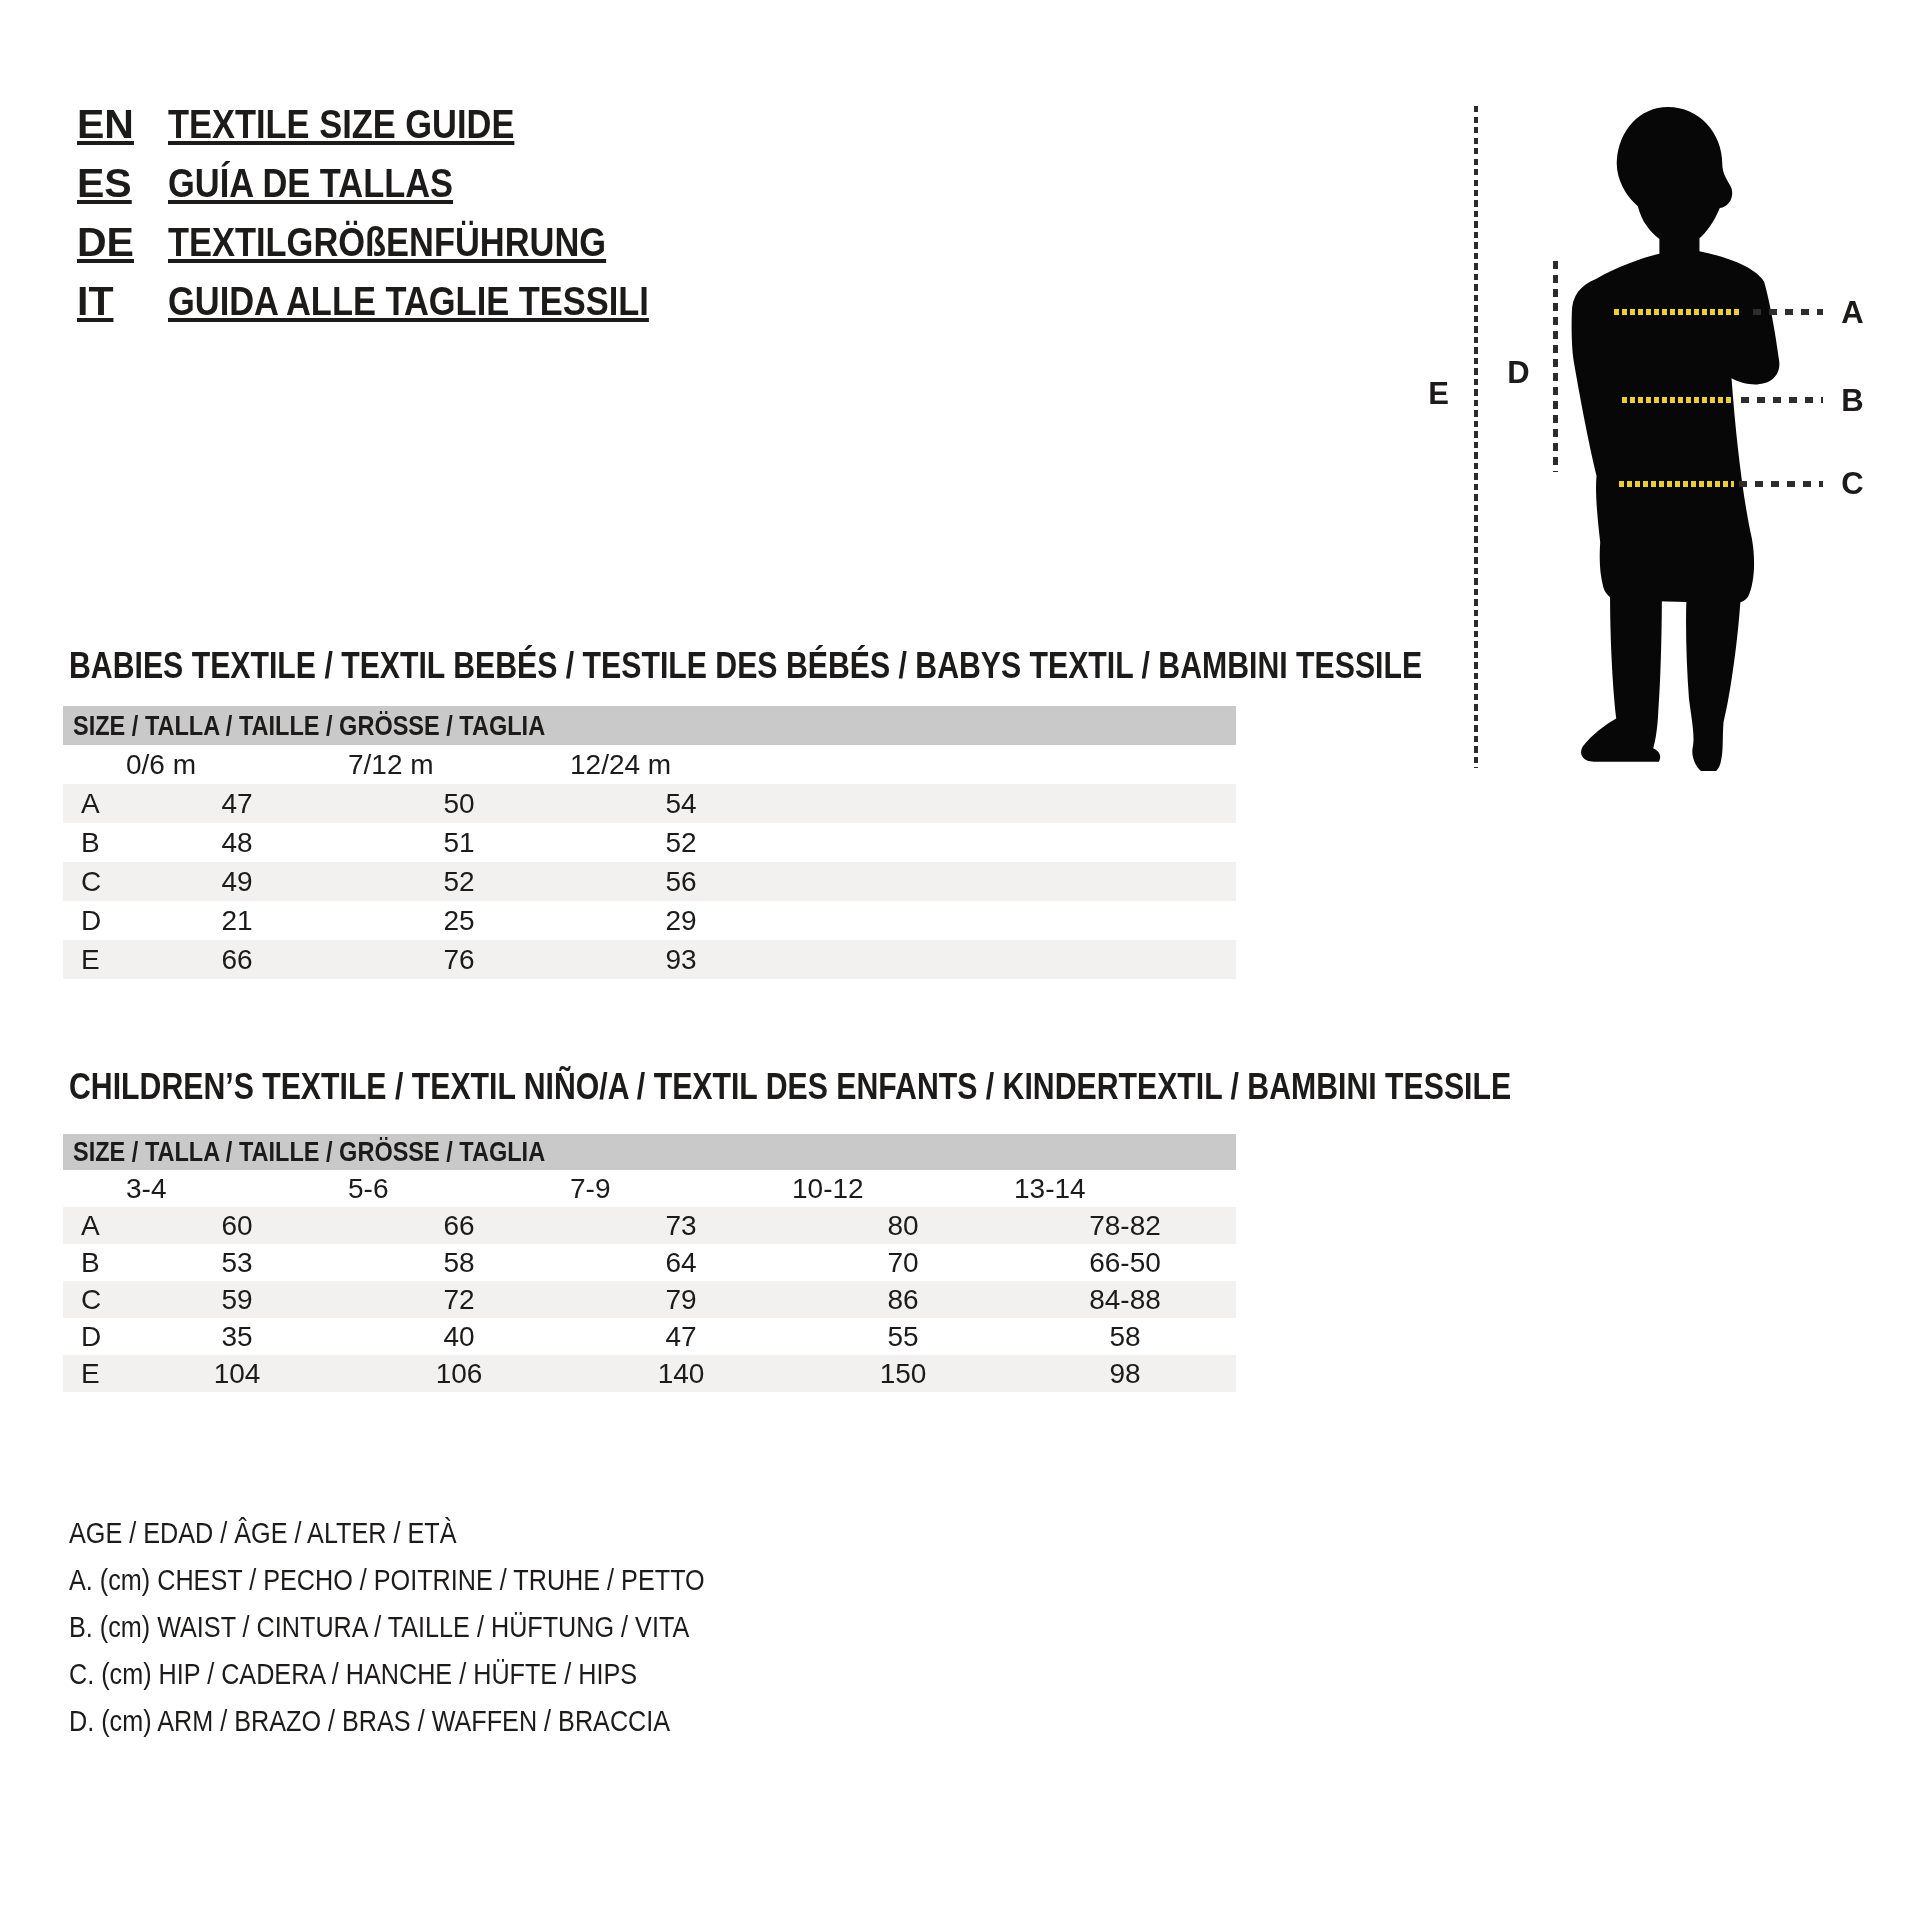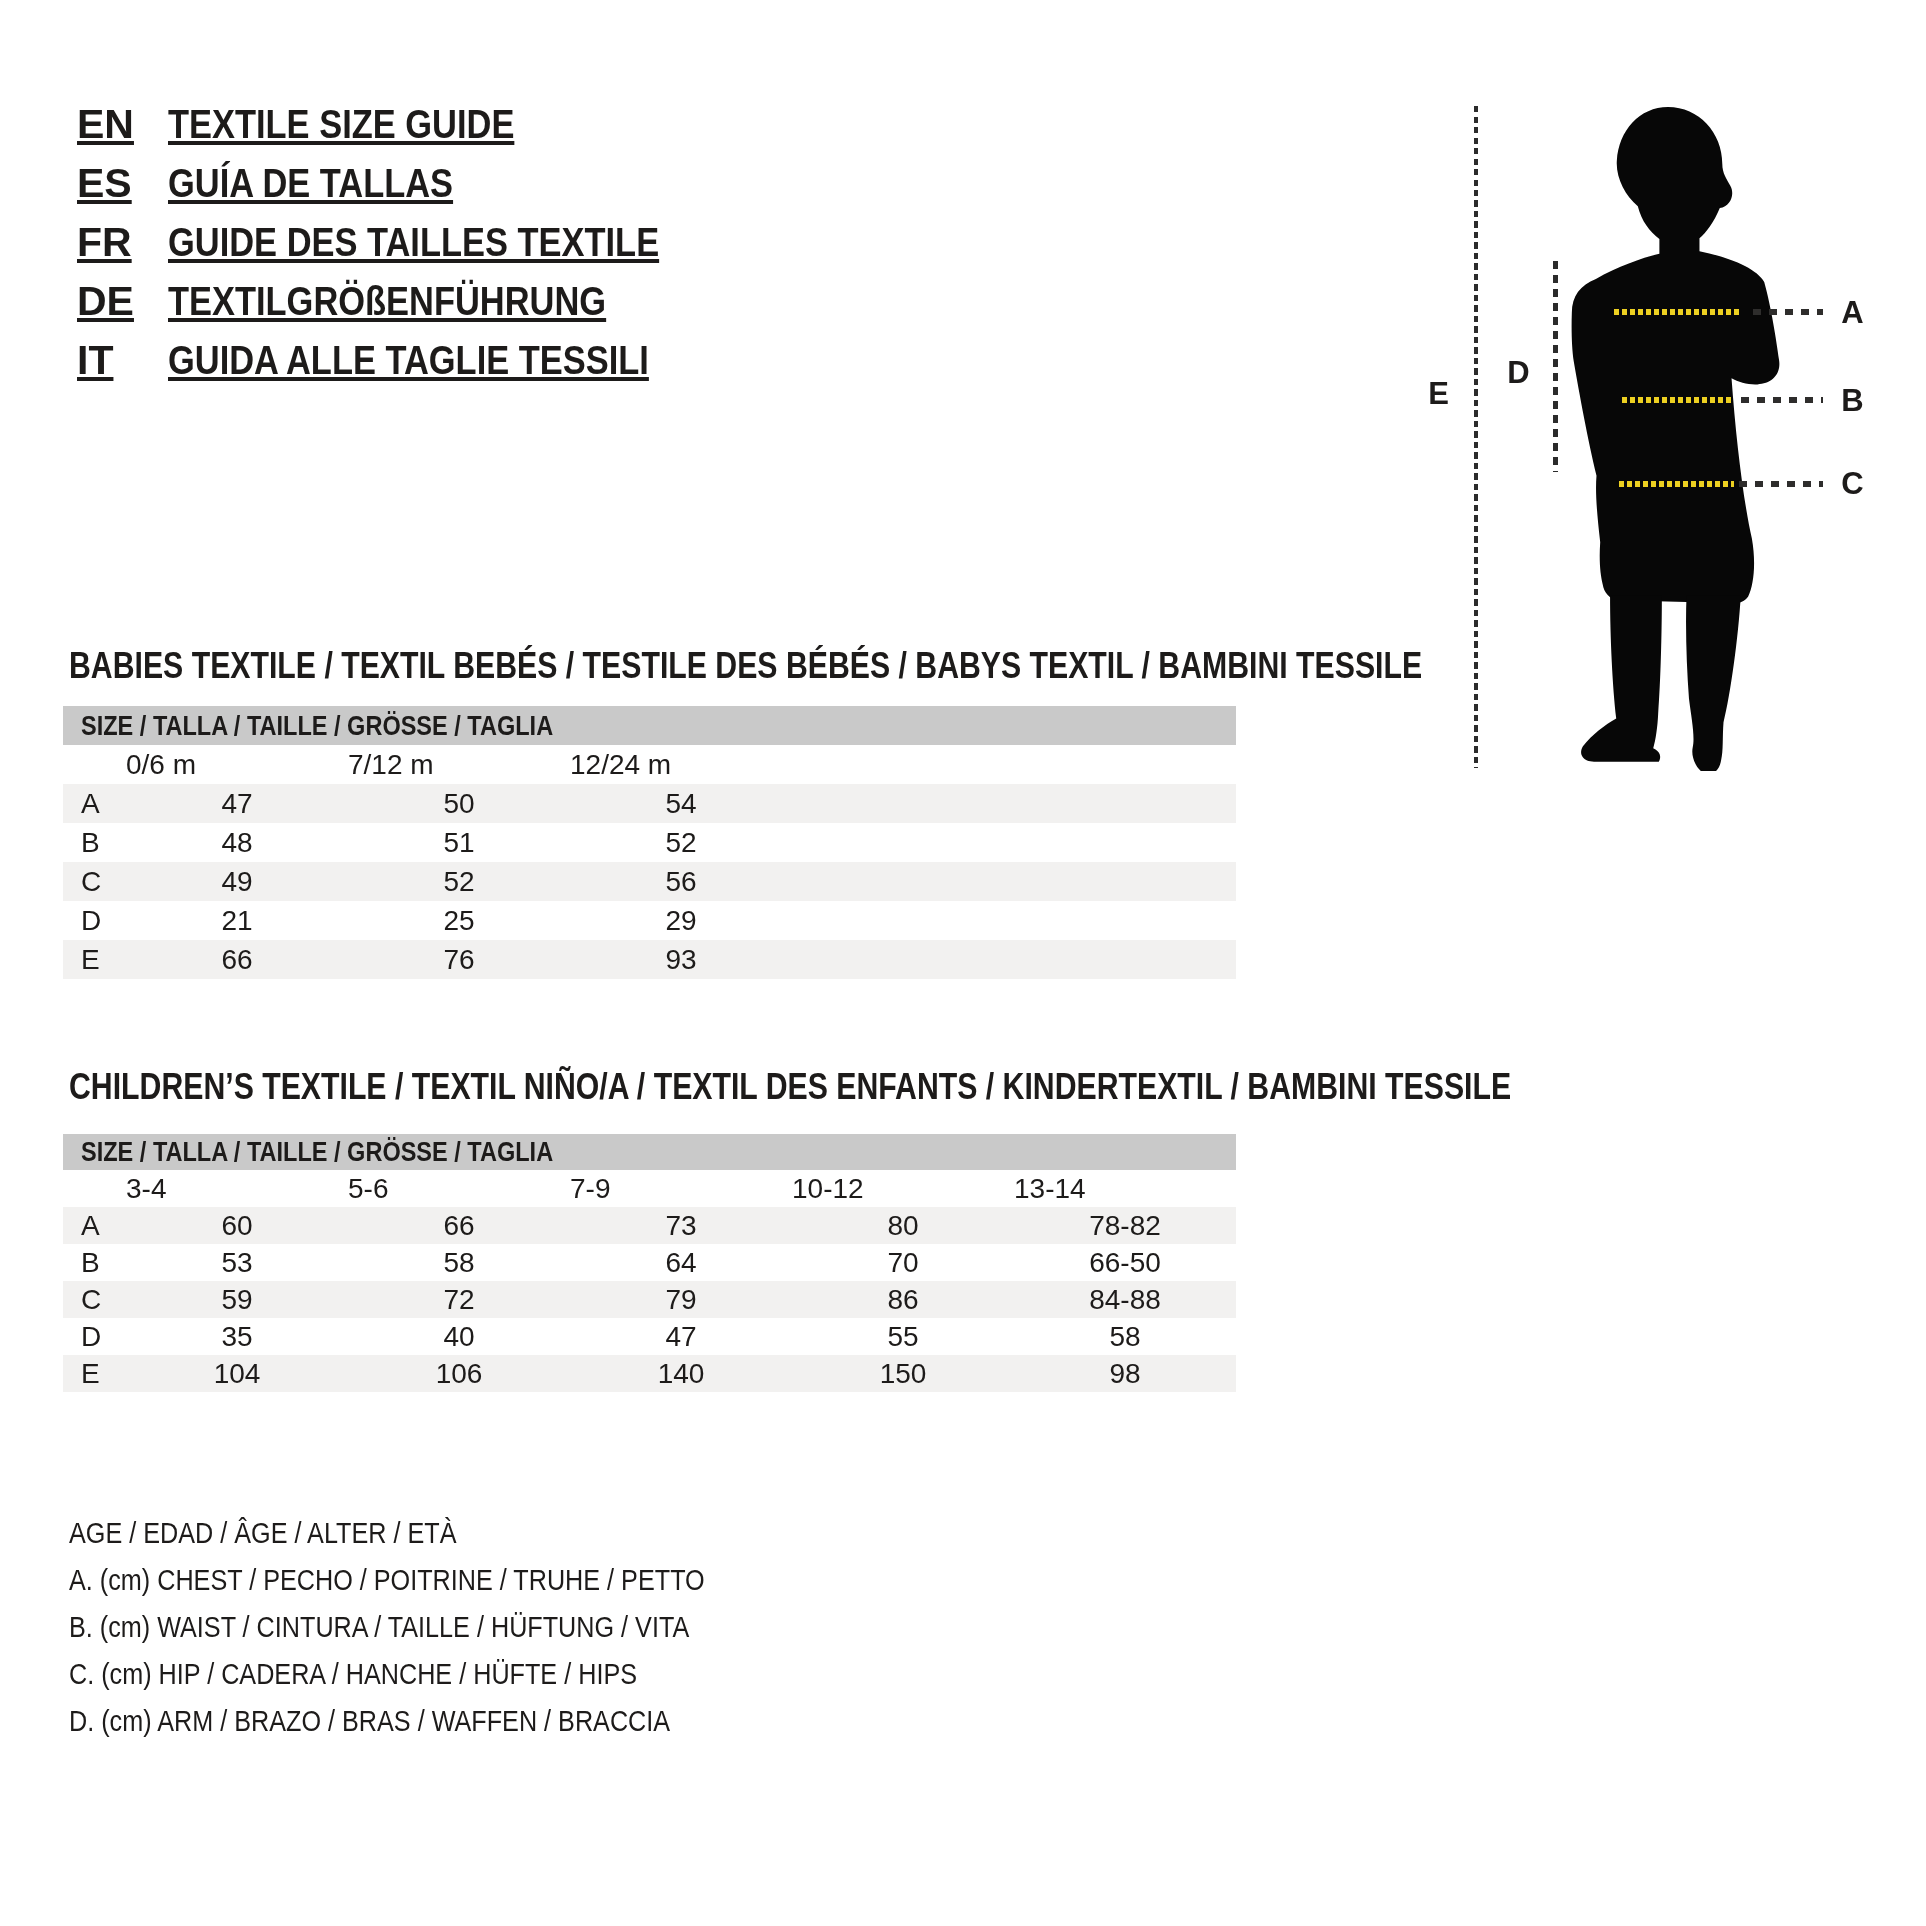--- a/index.html
+++ b/index.html
@@ -13,21 +13,21 @@
   
   .lang-row{display:flex;height:59px;align-items:center;font-size:41px;font-weight:700;text-decoration:underline;}
   .lang-code{width:91px;flex:0 0 91px;}
   .lang-title{white-space:nowrap;}
 
   
   .section-title{font-size:36px;font-weight:700;white-space:nowrap;}
 
   
   .size-table{width:1173px;}
-  .t-bar{background:#c9c9c9;display:flex;align-items:center;padding-left:18px;font-size:28px;font-weight:700;}
+  .t-bar{background:#c9c9c9;display:flex;align-items:center;padding-left:10px;font-size:28px;font-weight:700;}
   .t-row{display:grid;align-items:center;font-size:28px;font-weight:500;}
   .cols3 .t-row{grid-template-columns:63px 222px 222px 222px 1fr;}
   .cols5 .t-row{grid-template-columns:63px 222px 222px 222px 222px 222px 1fr;}
   .babies .t-bar{height:39px;}
   .babies .t-row{height:39px;}
   .children .t-bar{height:36px;}
   .children .t-row{height:37px;}
   .t-row.alt{background:#f2f1f0;}
   .t-letter{padding-left:18px;font-weight:500;}
   .t-val{text-align:center;}
@@ -48,24 +48,20 @@
 <body>
 
 <div class="abs" style="left:77px;top:95px;">
   <div class="lang-row">
     <span class="lang-code">EN</span>
     <span class="lang-title sqz">TEXTILE SIZE GUIDE</span>
   </div>
   <div class="lang-row">
     <span class="lang-code">ES</span>
     <span class="lang-title sqz">GUÍA DE TALLAS</span>
-  </div>
-  <div class="lang-row">
-    <span class="lang-code">FR</span>
-    <span class="lang-title sqz">GUIDE DES TAILLES TEXTILE</span>
   </div>
   <div class="lang-row">
     <span class="lang-code">DE</span>
     <span class="lang-title sqz">TEXTILGRÖßENFÜHRUNG</span>
   </div>
   <div class="lang-row">
     <span class="lang-code">IT</span>
     <span class="lang-title sqz">GUIDA ALLE TAGLIE TESSILI</span>
   </div>
 </div>

